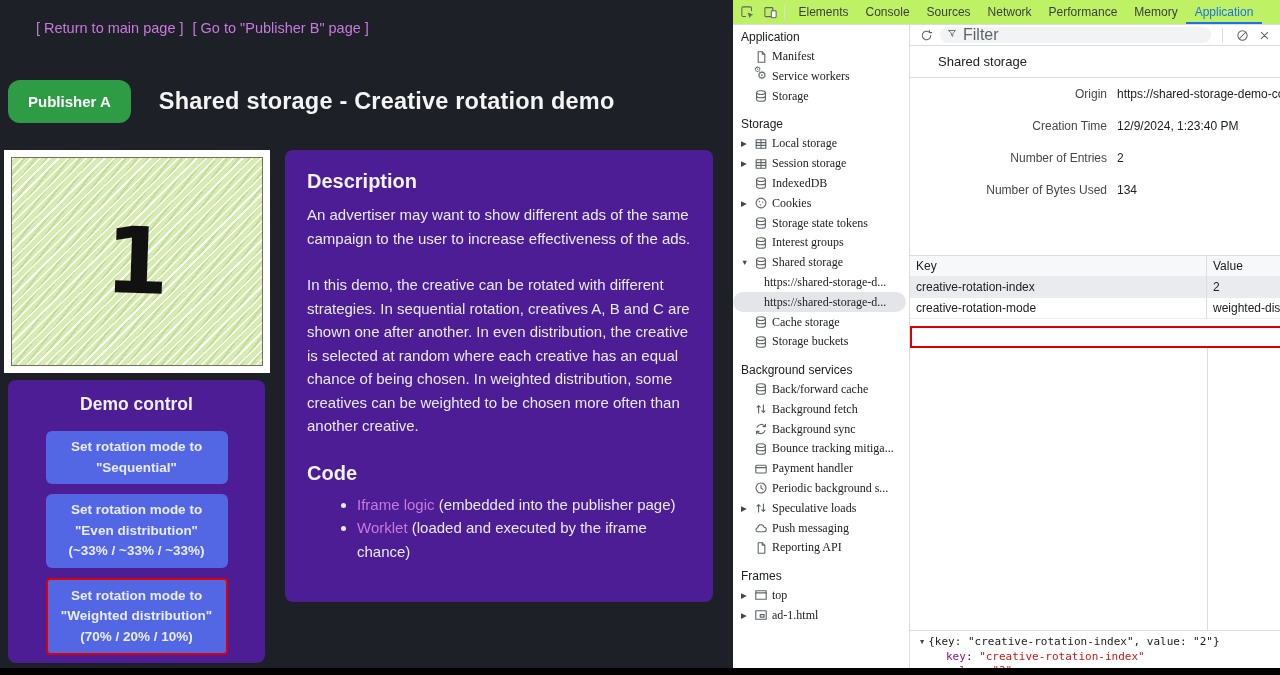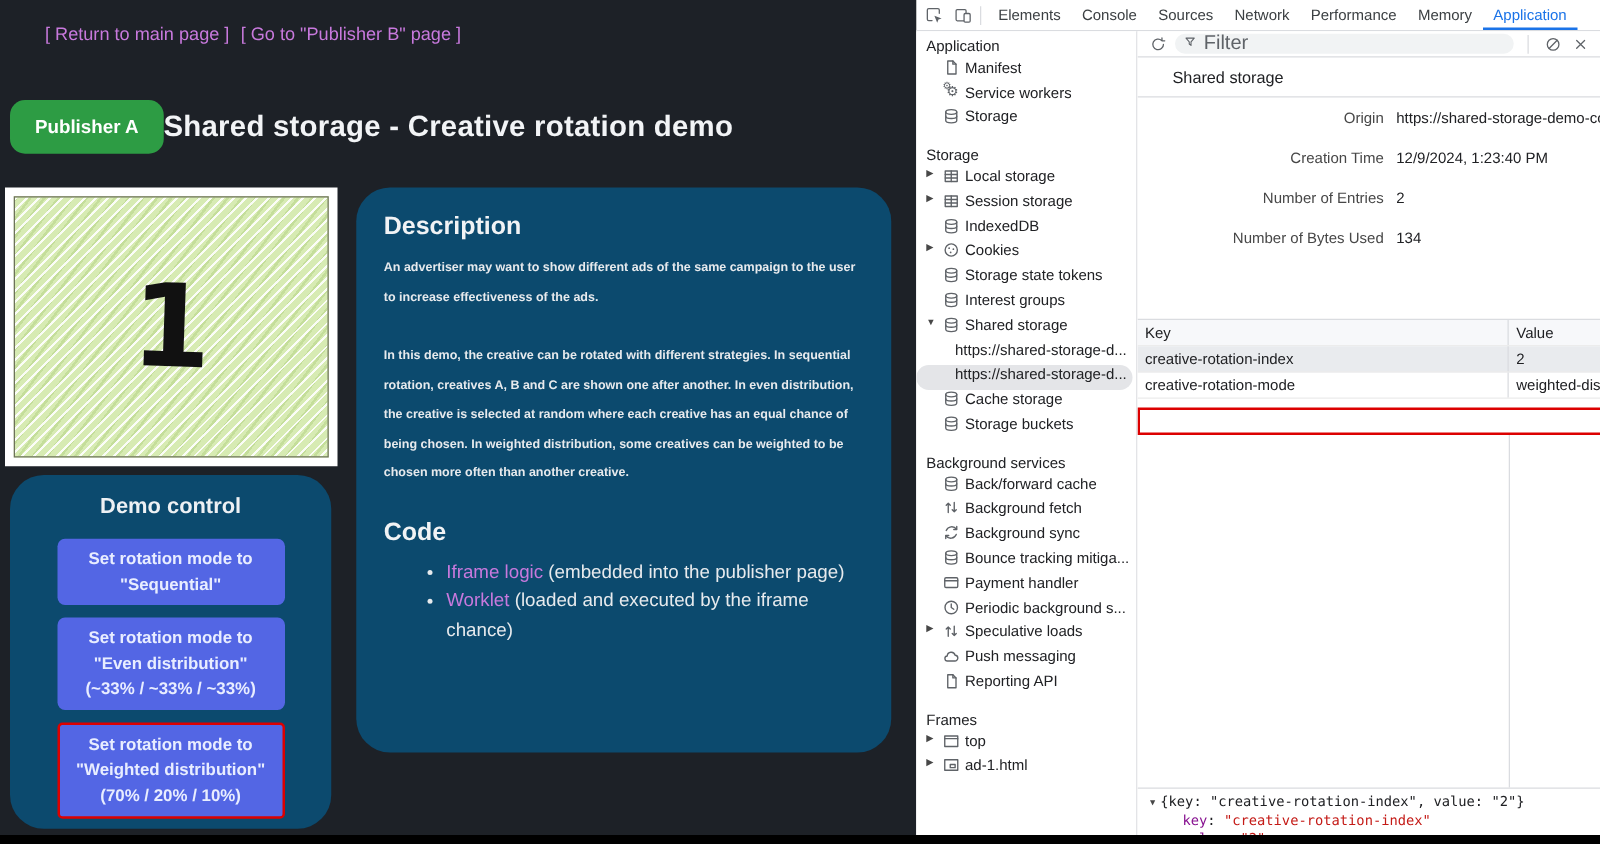--- a/index.html
+++ b/index.html
@@ -3,64 +3,64 @@
 <meta charset="utf-8">
 <style>
   html,body{margin:0;padding:0;background:#000;}
   body{font-family:"Liberation Sans",sans-serif;}
   #app{position:relative;width:1280px;height:675px;overflow:hidden;background:#000;}
 
   
   #page{position:absolute;left:0;top:0;width:733px;height:668px;background:#1d2127;}
   .page-links{position:absolute;left:8px;top:20px;font-size:14.5px;white-space:nowrap;margin-left:28px;}
   .page-links a{color:#c879dd;text-decoration:none;margin-right:5px;cursor:pointer;}
-  .title-row{position:absolute;left:8px;top:80px;display:flex;align-items:center;}
+  .title-row{position:absolute;left:8px;top:80px;display:flex;align-items:center;gap:28px;}
   .badge{background:#2d9c44;color:#fff;font-weight:bold;font-size:15px;padding:13px 20px;border-radius:12px;white-space:nowrap;}
   h1.page-title{margin:0;color:#f2f4f6;font-size:23.5px;font-weight:bold;letter-spacing:.2px;white-space:nowrap;}
   .creative-frame{position:absolute;left:4px;top:150px;width:266px;height:223px;background:#fff;box-sizing:border-box;padding:7px;}
   .creative{width:100%;height:100%;box-sizing:border-box;border:1.6px solid #6d725a;
     background-color:#d7ebb3;
     background-image:
       repeating-linear-gradient(135deg,rgba(255,255,255,.9) 0 1.6px,rgba(255,255,255,0) 1.6px 6.5px),
       repeating-linear-gradient(127deg,rgba(178,209,130,.5) 0 2px,rgba(255,255,255,0) 2px 9px);
     display:flex;align-items:center;justify-content:center;}
   .creative-num{font-size:92px;font-weight:bold;color:#111;font-family:"DejaVu Sans",sans-serif;transform:rotate(2deg);line-height:1;}
-  .panel{background:#0c4a6e;border-radius:27px;box-sizing:border-box;}
+  .panel{background:#4c1d95;border-radius:8px;box-sizing:border-box;}
   .demo{position:absolute;left:8px;top:380px;width:257px;height:283px;padding:12px 16px;text-align:center;}
   .demo h2{margin:2px 0 16px;color:#eef1f4;font-size:17.5px;}
   .demo-btn{display:block;width:182px;margin:0 auto 10px;background:#5366e4;border:none;border-radius:6px;
     color:#e8edff;font-weight:bold;font-size:13.5px;line-height:20.5px;padding:6px 8px;font-family:inherit;cursor:pointer;}
   .demo-btn span{display:block;}
   .demo-btn.hl{border:2px solid #dc0000;border-radius:4px;}
   .desc{position:absolute;left:285px;top:150px;width:428px;height:452px;padding:20px 22px 0;color:#e7eaed;}
   .desc h2{margin:0 0 10px;color:#f1f3f5;font-size:20px;}
-  .desc p{margin:0 0 23px;font-size:10px;line-height:23.5px;font-weight:bold;}
+  .desc p{margin:0 0 23px;font-size:15px;line-height:23.5px;}
   .desc h2.code-h{margin-top:24px;margin-bottom:8px;}
   .desc ul{margin:0;padding-left:50px;font-size:15px;line-height:23.5px;}
   .desc a{color:#c879dd;text-decoration:none;cursor:pointer;}
 
   
-  #devtools{position:absolute;left:733px;top:0;width:547px;height:668px;background:#ffffff;font-size:12px;color:#202124;}
+  #devtools{position:absolute;left:733px;top:0;width:547px;height:668px;background:#bef264;font-size:12px;color:#202124;}
   #devtools svg *{stroke:#5f6368;stroke-width:1.1;fill:none;stroke-linecap:round;stroke-linejoin:round;}
   #devtools svg .f{fill:#5f6368;stroke:none;}
   #devtools svg .wf{fill:#fff;}
   #devtools svg .dot{fill:#5f6368;stroke:none;}
 
   .dt-tabbar{position:absolute;top:0;left:0;right:0;height:24px;border-bottom:1px solid #dadce0;display:flex;align-items:center;}
   .tb-icon{width:17px;height:17px;display:flex;align-items:center;justify-content:center;margin-left:6px;cursor:pointer;}
   .tb-icon svg{width:15px;height:15px;}
   .vdiv{width:1px;height:15px;background:#dadce0;margin:0 5px;flex:none;}
   #dt-tabs{display:flex;height:100%;}
   .dt-tab{padding:0 8.5px;line-height:24px;color:#3c4043;cursor:pointer;white-space:nowrap;}
   .dt-tab.active{color:#1a73e8;box-shadow:inset 0 -2px 0 #1a73e8;}
 
   .dt-sidebar{position:absolute;left:0;top:25px;width:176px;bottom:0;border-right:1px solid #dadce0;overflow:hidden;background:#fff;}
   .thead{height:19.8px;display:flex;align-items:center;padding-left:8px;margin-top:8px;}
   #dt-tree .thead:first-child{margin-top:2px;}
-  .trow{height:19.8px;display:flex;align-items:flex-start;padding-left:8px;cursor:pointer;}
+  .trow{height:19.8px;display:flex;align-items:center;padding-left:8px;cursor:pointer;font-family:Liberation Serif, serif;}
   .trow.sel{background:#e4e5e8;border-radius:10px;margin-right:3px;}
   .trow.sub .tlabel{padding-left:23px;}
   .exp{width:13px;flex:none;font-size:7.5px;color:#474747;}
   .icon{width:18px;flex:none;display:flex;align-items:center;}
   .icon svg{width:14px;height:14px;}
   .sw-ic{position:relative;width:18px;height:16px;flex:none;}
   .sw-ic .g1{position:absolute;left:3px;top:2px;font-size:11px;color:#5f6368;line-height:1;}
   .sw-ic .g2{position:absolute;left:0;top:-2px;font-size:8px;color:#5f6368;line-height:1;}
   .tlabel{white-space:nowrap;overflow:hidden;}
 

